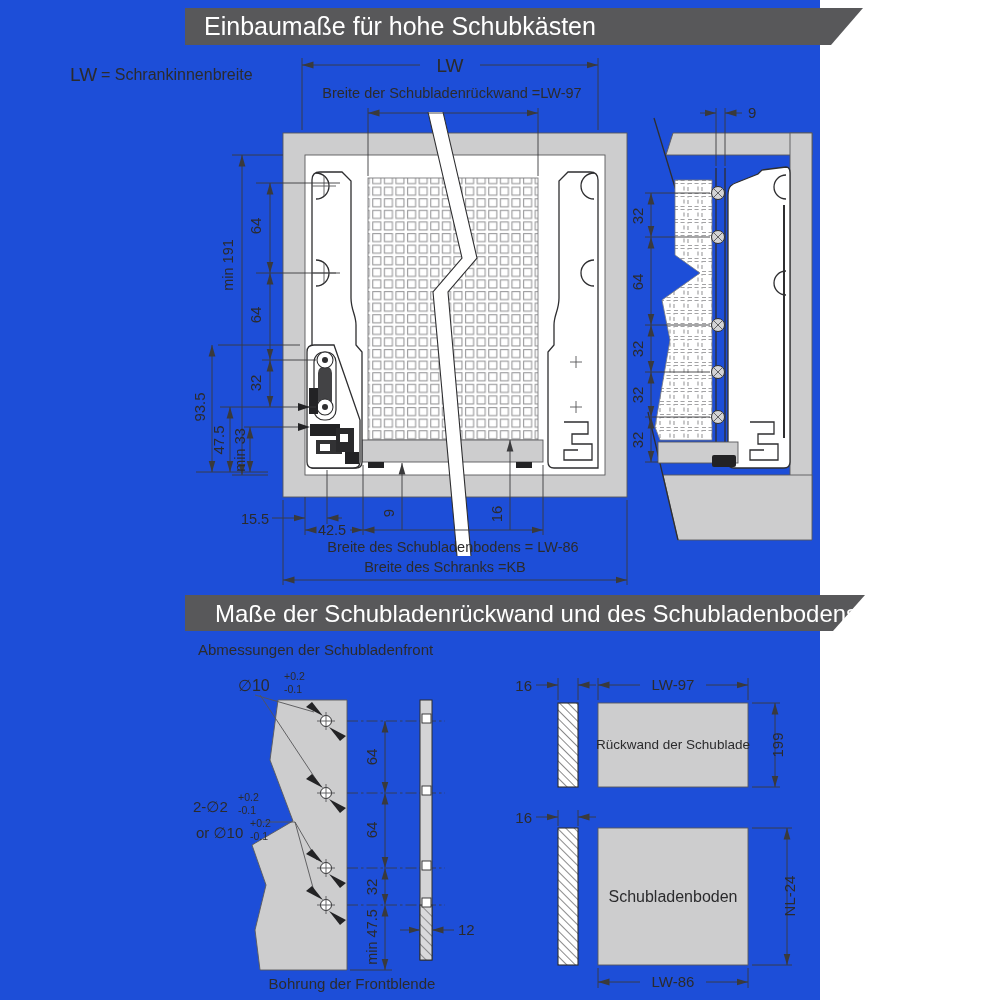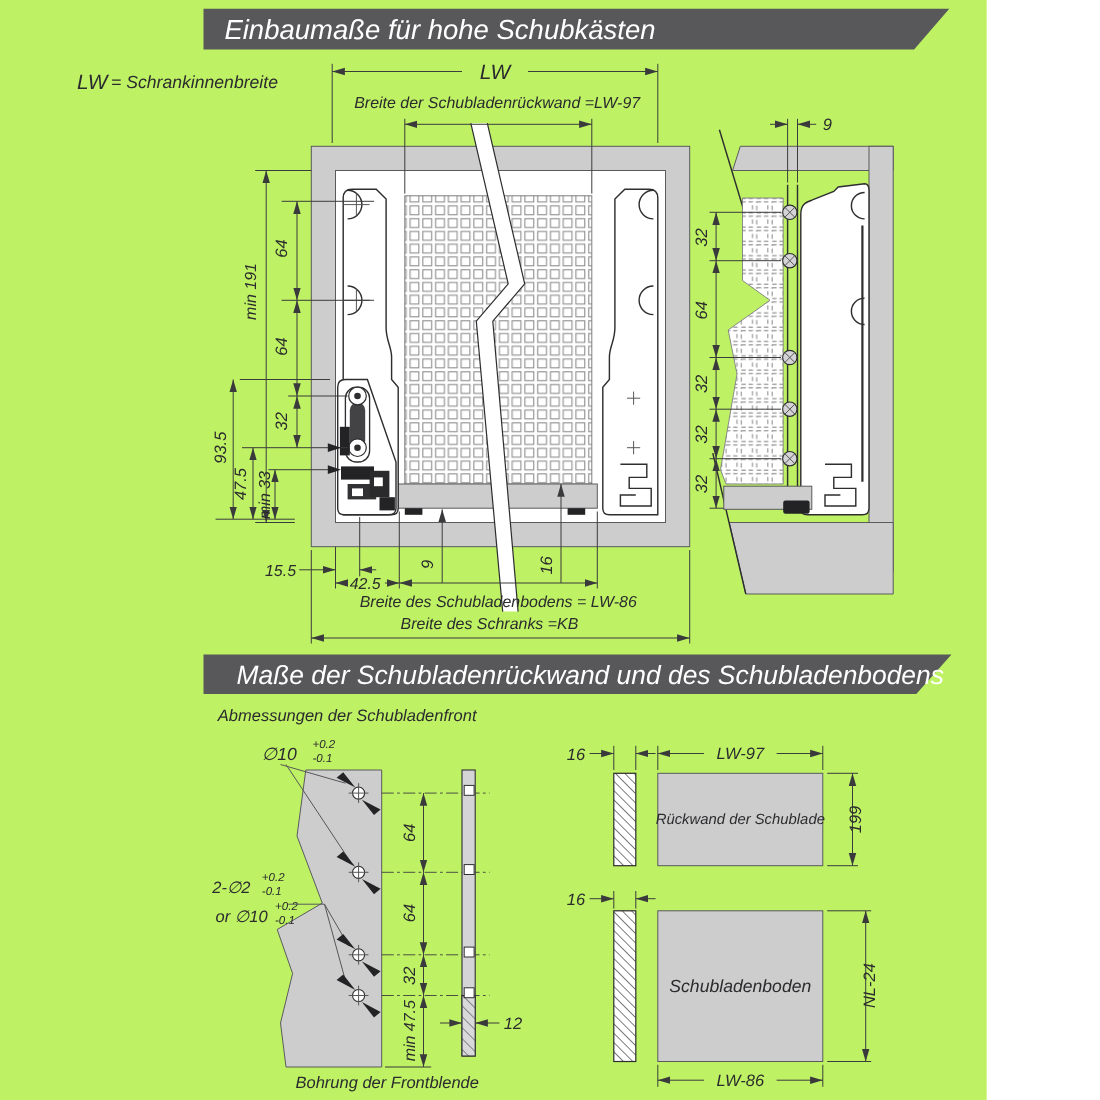--- a/index.html
+++ b/index.html
@@ -1,17 +1,17 @@
 <!DOCTYPE html>
 <html><head>
 <meta charset="utf-8">
 <style>
   html,body{margin:0;padding:0;background:#ffffff;}
-  #stage{position:relative;width:897px;height:1000px;background:#bef264;
-         font-family:"Liberation Sans", sans-serif;font-style:italic;}
+  #stage{position:relative;width:820px;height:1000px;background:#1d4ed8;
+         font-family:"Liberation Sans", sans-serif;}
   svg{position:absolute;left:0;top:0;}
   text{fill:#2b2b2d;font-family:"Liberation Sans", sans-serif;}
   .banner-t{fill:#ffffff;font-size:25px;}
   .banner-t2{fill:#ffffff;font-size:24px;}
   .t19{font-size:19px;}
   .t16{font-size:16px;}
   .t15{font-size:15px;text-anchor:middle;}
   .t15l{font-size:15px;}
   .t14{font-size:14.5px;text-anchor:middle;}
   .t13{font-size:13.5px;text-anchor:middle;}

